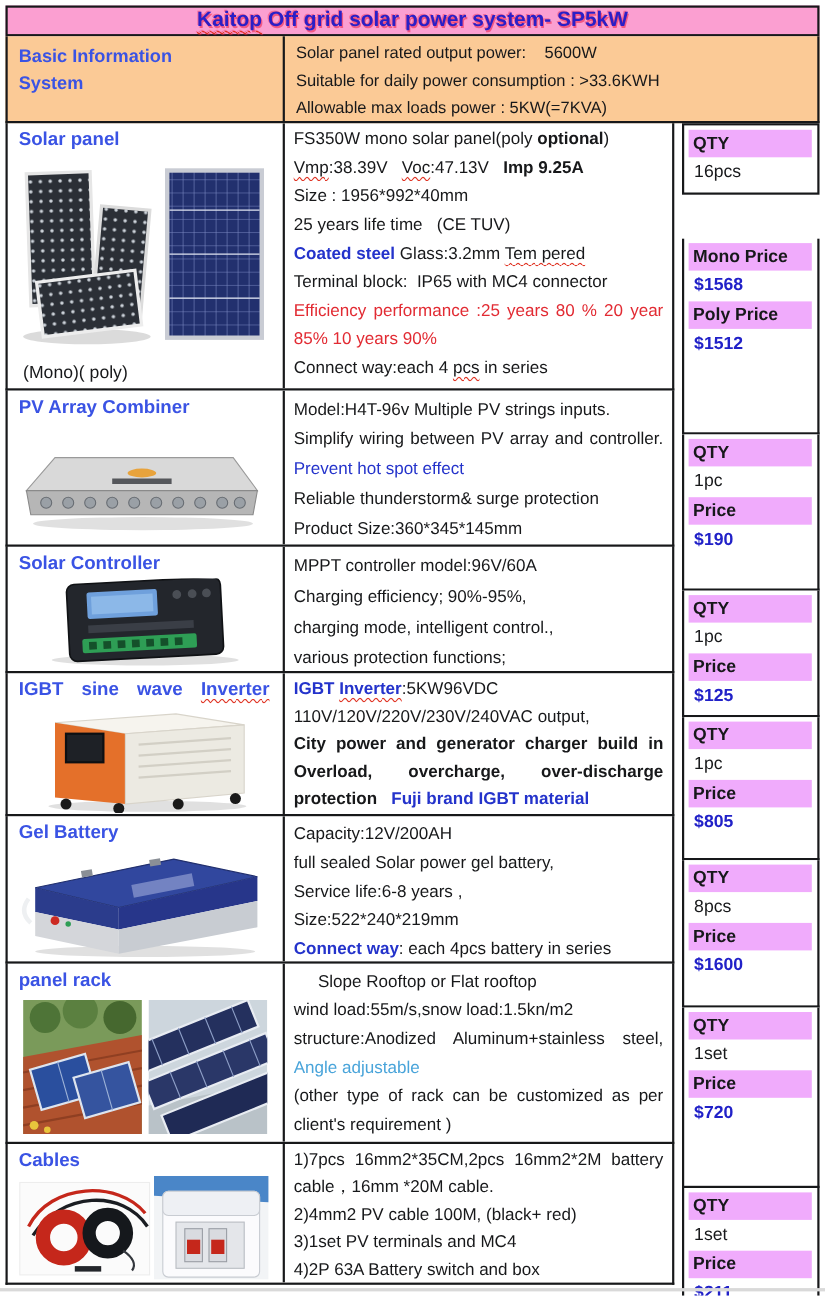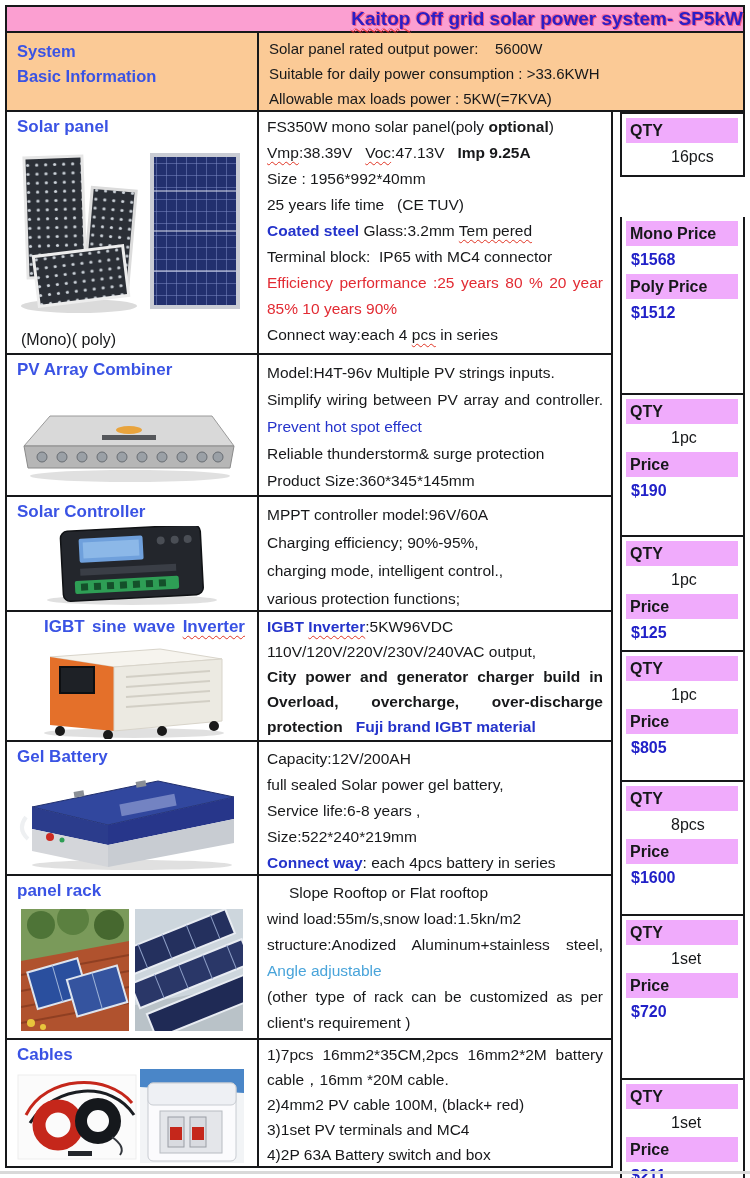--- a/index.html
+++ b/index.html
@@ -1,50 +1,50 @@
 <!DOCTYPE html>
 <html><head>
 <meta charset="utf-8">
 <style>
   html,body { margin:0; padding:0; background:#ffffff; }
   .page { position:relative; width:750px; height:1178px; background:#fff; overflow:hidden;
           font-family:"Liberation Sans", sans-serif; color:#17181a; }
   .sheet { position:absolute; left:5px; top:5px; width:740px; }
   * { box-sizing:border-box; }
 
-  .titlebar { border:2px solid #17181a; height:28px; background:#fb9fd1; text-align:right;
+  .titlebar { border:2px solid #17181a; height:28px; background:#fb9fd1; text-align:center;
               font-size:19px; font-weight:bold; color:#2b1fc6; line-height:24px;
               text-shadow:1px 1px 0 rgba(235,30,70,.55), -1px -1px 0 rgba(235,30,70,.4); }
 
   .inforow { display:flex; border:2px solid #17181a; border-top:none; height:79px; background:#fbca96; }
   .info-left { width:252px; border-right:2px solid #17181a; padding:6px 0 0 10px;
                color:#3a53e4; font-weight:bold; font-size:16.5px; line-height:25px; }
   .info-right { flex:1; padding:3px 0 0 10px; font-size:15px; line-height:25px; }
 
   .bodywrap { display:flex; }
   .lstack { width:608px; }
   .gap { width:7px; }
   .qstack { width:125px; }
 
   .prow { display:flex; border:2px solid #17181a; border-top:none; overflow:hidden; }
   .c1 { width:252px; border-right:2px solid #17181a; display:flex; flex-direction:column; overflow:hidden; }
   .c2 { flex:1; padding:2px 8px 0 8px; font-size:15.5px; overflow:hidden; }
   .rlabel { color:#3a53e4; font-weight:bold; font-size:17px; padding:5px 10px 0 10px; }
-  .spread { text-align:justify; text-align-last:justify; padding-right:12px;margin-left:27px; }
+  .spread { text-align:justify; text-align-last:justify; padding-right:12px; }
   .imgwrap { display:flex; justify-content:center; align-items:center; flex:1; gap:6px; }
   .caps { display:flex; justify-content:flex-start; padding:0 30px 4px 14px; font-size:16px; }
 
   .h-solar { height:243px; } .h-comb { height:142px; } .h-ctrl { height:115px; }
   .h-inv { height:130px; } .h-batt { height:134px; } .h-rack { height:164px; } .h-cab { height:128px; }
   .h-solar-a { height:65px; } .h-solar-b { height:178px;margin-top:40px; }
 
   .qbox { border:2px solid #17181a; border-top:none; font-size:16px; padding-top:3px; overflow:hidden; background:#fff; }
   .qbox.first { border-top:2px solid #17181a; }
   .qhdr { background:#f0abfc; font-weight:bold; margin:1px 5px 1px 4px; padding:1px 4px; line-height:23px; }
-  .qval { padding:1px 0 1px 9px; line-height:24px;margin-left:40px; }
+  .qval { padding:1px 0 1px 9px; line-height:24px; }
   .qprice { padding:1px 0 1px 9px; line-height:24px; color:#2121c8; font-weight:bold; }
 
   .lh25 .ln { line-height:25px; } .lh26 .ln { line-height:26px; }
   .lh27 .ln { line-height:27px; } .lh28 .ln { line-height:28px; }
   .pt3 { padding-top:4px; }
 
   .b { font-weight:bold; }
   .blue { color:#2433cb; }
   .red { color:#e22b33; }
   .cyan { color:#49a4da; }
@@ -61,22 +61,22 @@
 
 <div class="page">
 <div class="sheet">
 
   <div class="titlebar">
     <span class="sq">Kaitop</span><span> Off grid solar power system- SP5kW</span>
   </div>
 
   <div class="inforow">
     <div class="info-left">
+      <div>Basic Information</div>
       <div>System</div>
-      <div>Basic Information</div>
     </div>
     <div class="info-right">
       <div class="ln">Solar panel rated output power:&nbsp;&nbsp;&nbsp; 5600W</div>
       <div class="ln">Suitable for daily power consumption : &gt;33.6KWH</div>
       <div class="ln">Allowable max loads power : 5KW(=7KVA)</div>
     </div>
   </div>
 
   <div class="bodywrap">
 

